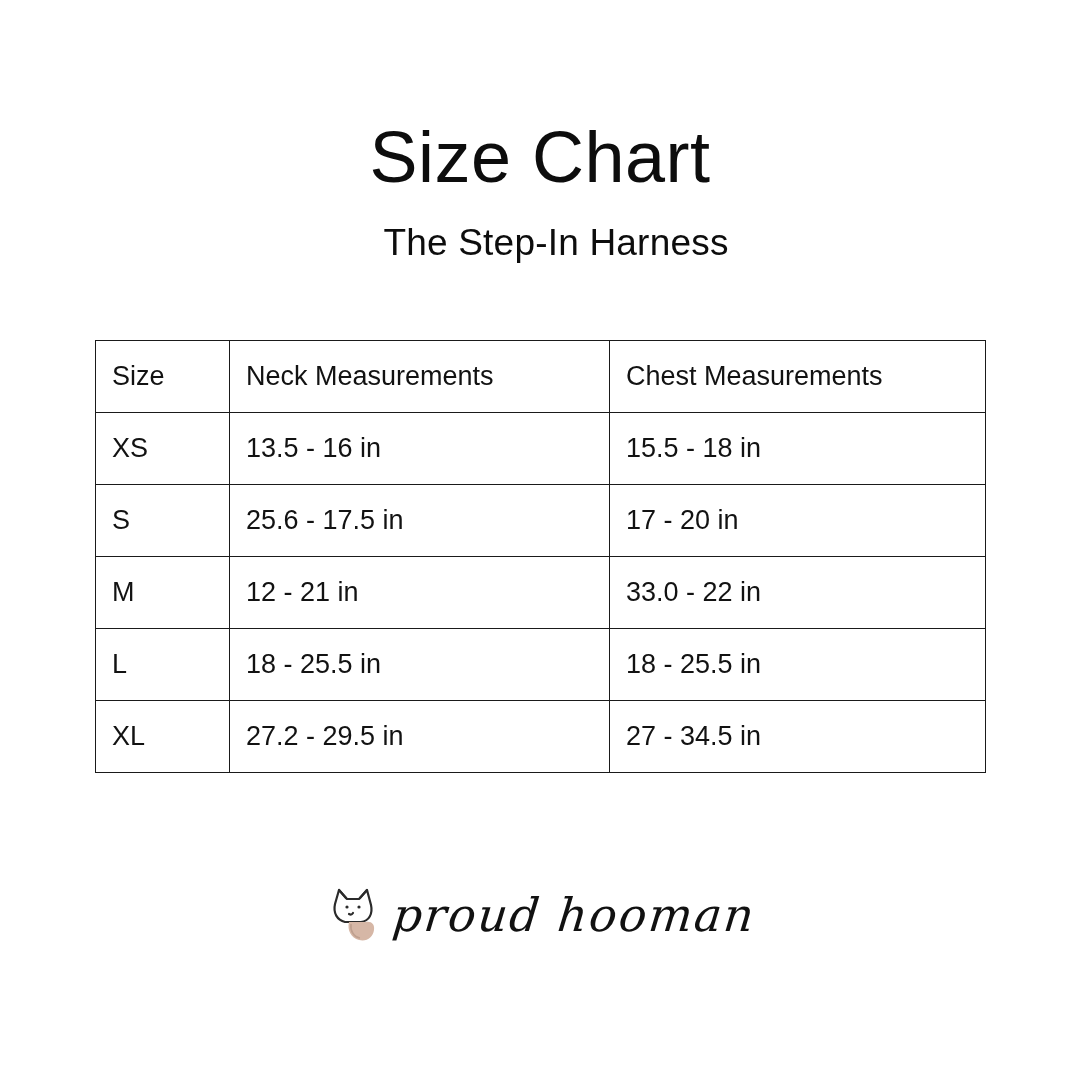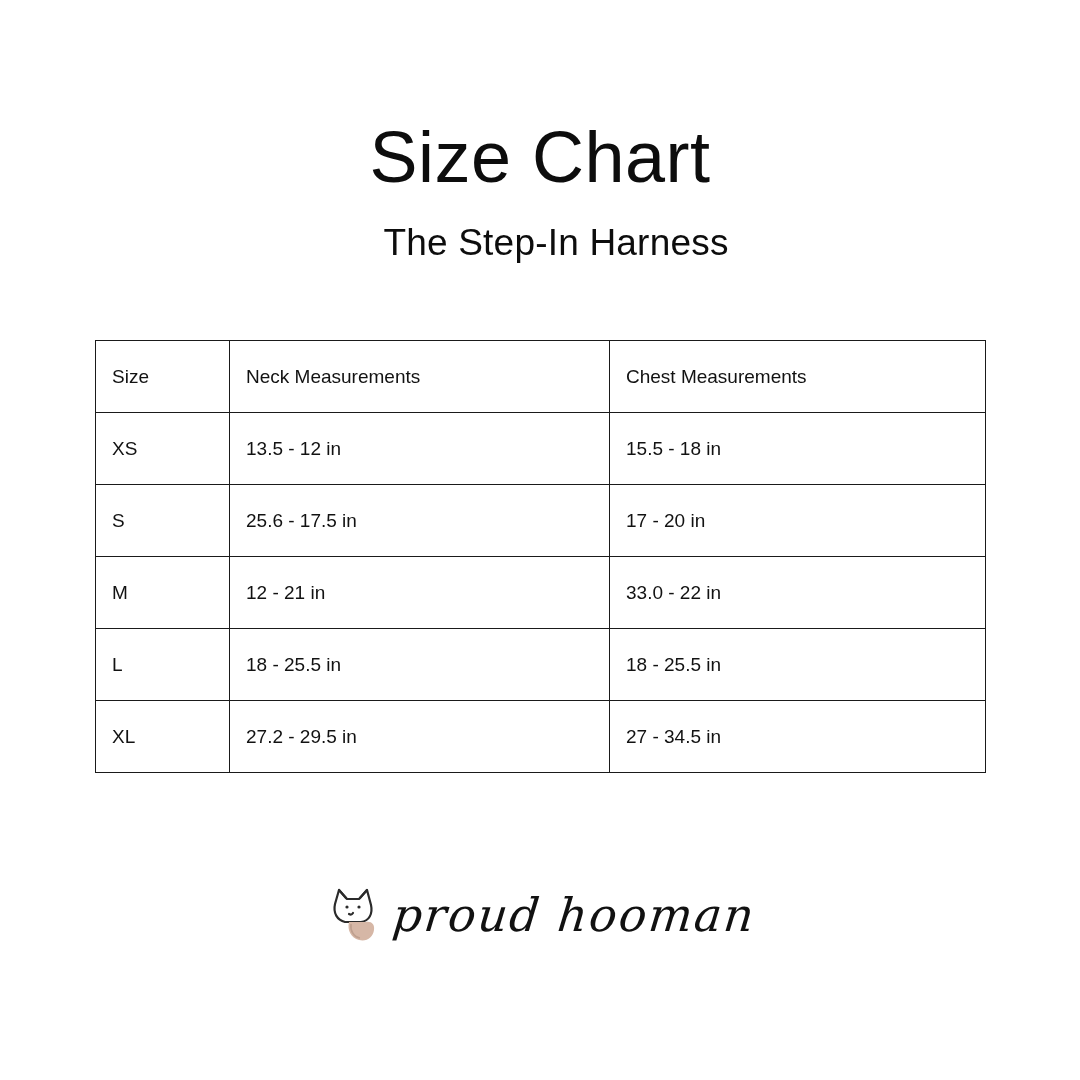--- a/index.html
+++ b/index.html
@@ -53,21 +53,21 @@
   }
   table.size-table {
     border-collapse: collapse;
     width: 890px;
     table-layout: fixed;
   }
   table.size-table td {
     border: 1.5px solid #1a1a1a;
     height: 71px;
     padding: 0 12px 0 16px;
-    font-size: 19px;
+    font-size: 27px;
     font-weight: 400;
     color: #121212;
     vertical-align: middle;
     white-space: nowrap;
   }
   col.c-size { width: 134px; }
   col.c-neck { width: 380px; }
   col.c-chest { width: 376px; }
 
   .footer {
@@ -112,21 +112,21 @@
         <col class="c-chest">
       </colgroup>
       <tbody>
         <tr>
           <td>Size</td>
           <td>Neck Measurements</td>
           <td>Chest Measurements</td>
         </tr>
         <tr>
           <td>XS</td>
-          <td>13.5 - 12 in</td>
+          <td>13.5 - 16 in</td>
           <td>15.5 - 18 in</td>
         </tr>
         <tr>
           <td>S</td>
           <td>25.6 - 17.5 in</td>
           <td>17 - 20 in</td>
         </tr>
         <tr>
           <td>M</td>
           <td>12 - 21 in</td>

